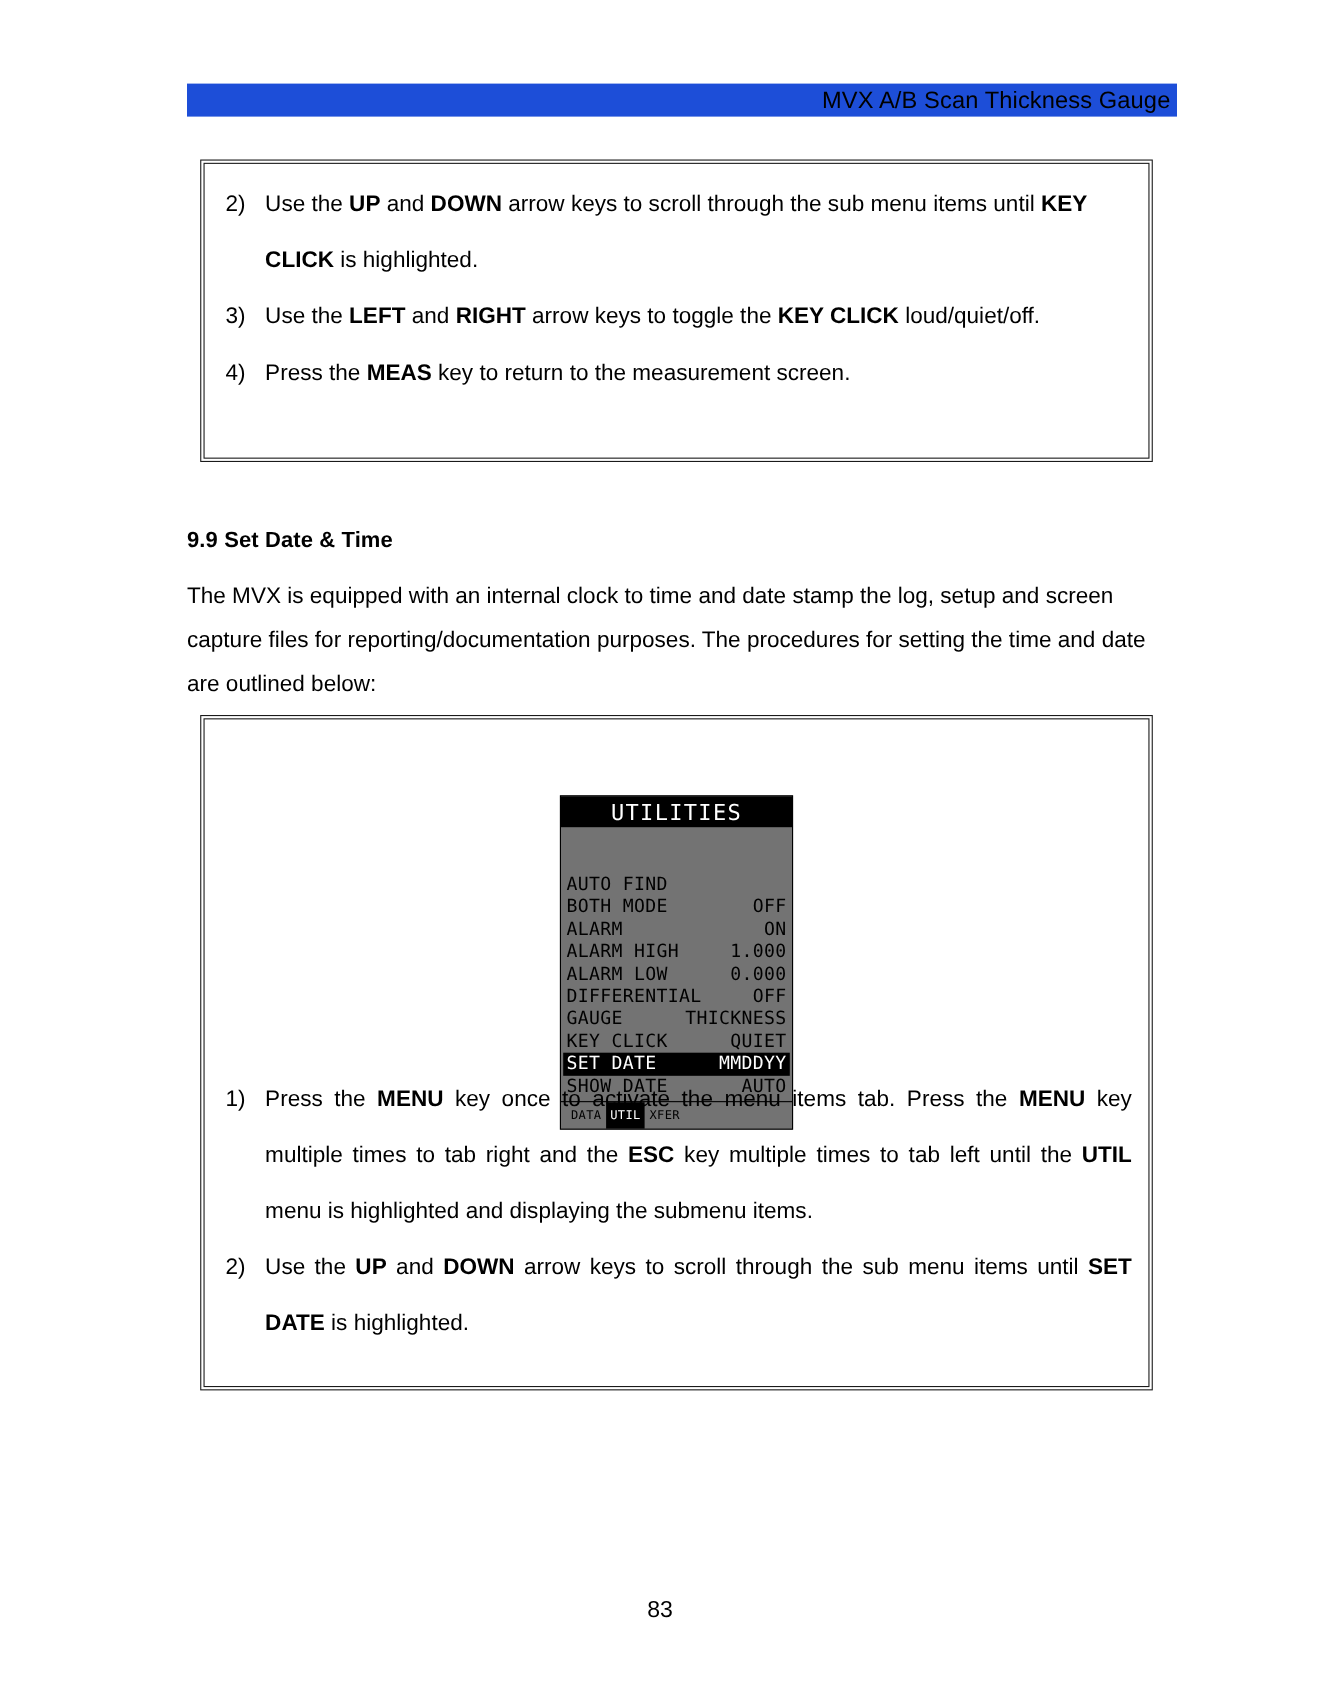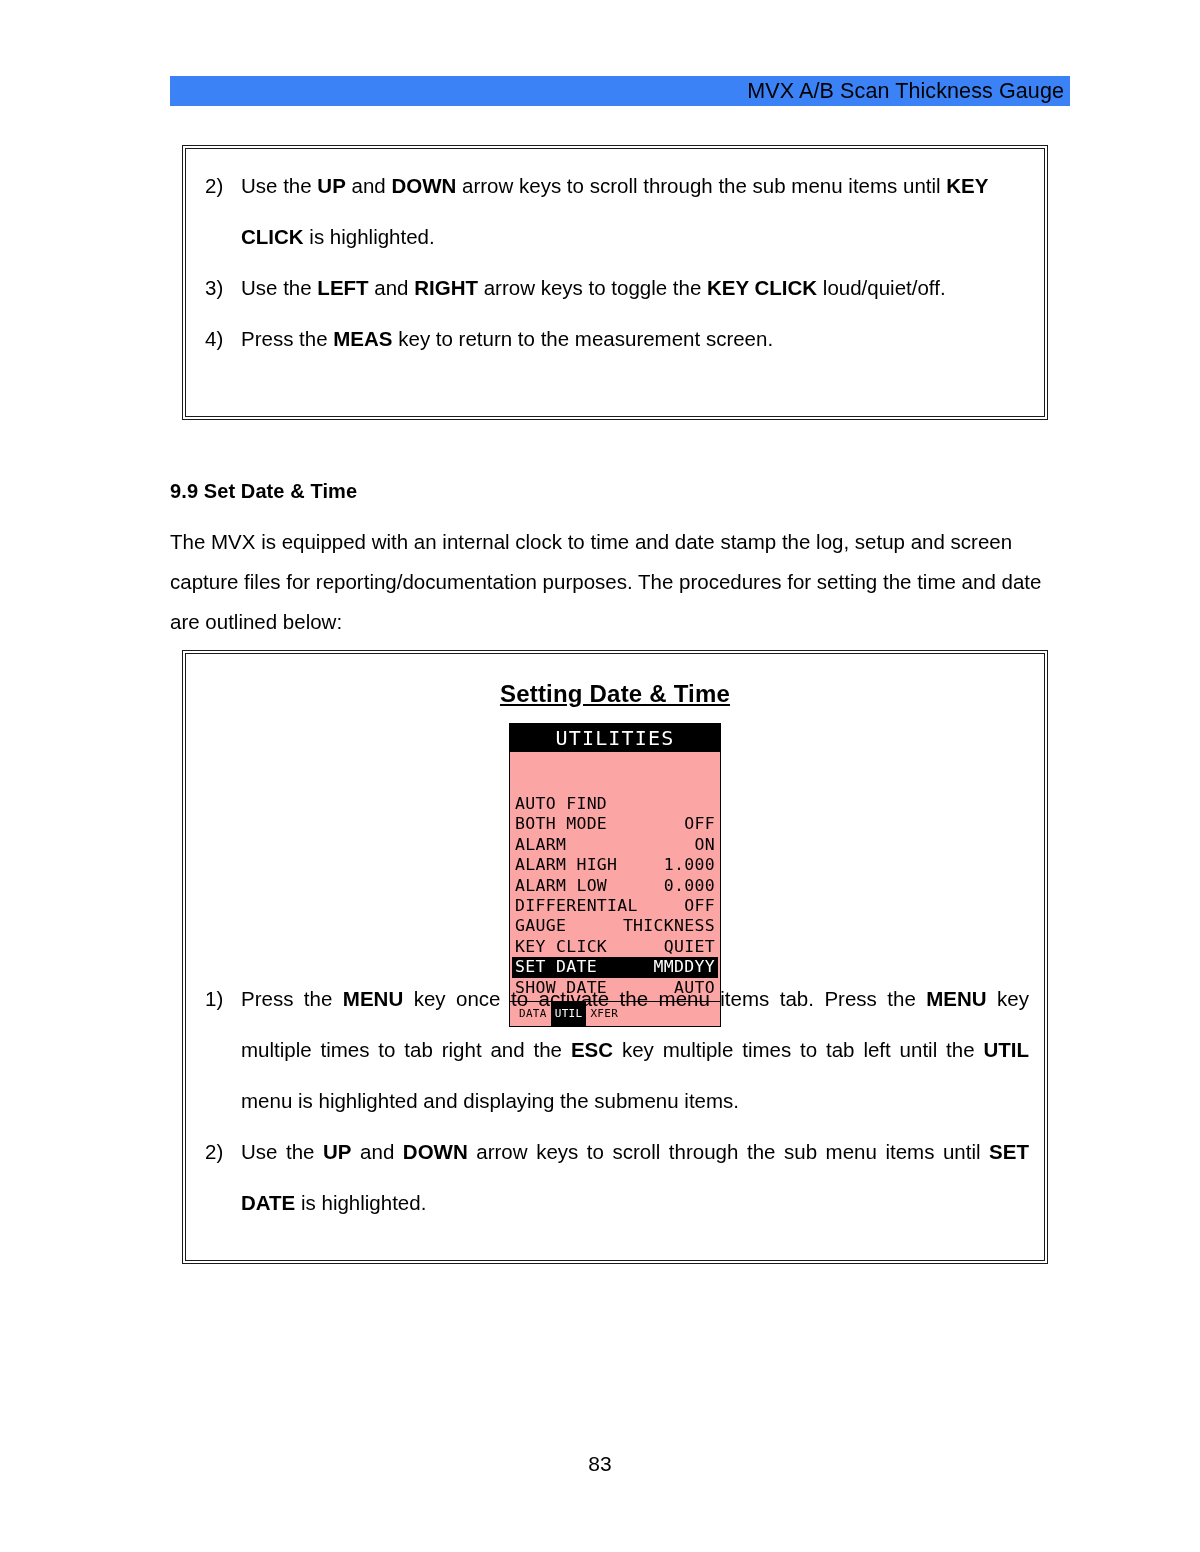--- a/index.html
+++ b/index.html
@@ -16,21 +16,21 @@
     -webkit-font-smoothing: antialiased;
   }
 
   
   .page-header {
     position: absolute;
     left: 170px;
     top: 76px;
     width: 900px;
     height: 30px;
-    background: #3b82f6;
+    background: #1d4ed8;
     display: flex;
     align-items: center;
     justify-content: flex-end;
   }
   .page-header .header-title {
     font-size: 21.5px;
     padding-right: 6px;
     letter-spacing: 0.1px;
     white-space: nowrap;
   }
@@ -113,21 +113,21 @@
     text-decoration: underline;
     letter-spacing: 0.2px;
   }
 
   
   .lcd {
     position: absolute;
     left: 326px;
     top: 72px;
     width: 212px;
-    background: #fca5a5;
+    background: #737373;
     border: 1px solid #000000;
     box-sizing: border-box;
     font-family: "DejaVu Sans Mono", monospace;
   }
   .lcd-titlebar {
     background: #000000;
     color: #ffffff;
     text-align: center;
     font-size: 20px;
     line-height: 28px;
@@ -207,21 +207,20 @@
         <span class="step-text"><span>Press the </span><b>MEAS</b><span> key to return to the measurement screen.</span></span>
       </div>
     </div>
 </div>
 
 <div class="section-heading">9.9 Set Date &amp; Time</div>
 <div class="body-copy">The MVX is equipped with an internal clock to time and date stamp the log, setup and screen capture files for reporting/documentation purposes.  The procedures for setting the time and date are outlined below:</div>
 
 <div class="ruled-box" id="box-bottom">
 
-  <div class="figure-title">Setting Date &amp; Time</div>
 
   <div class="lcd">
     <div class="lcd-titlebar">UTILITIES</div>
     <div class="lcd-body">
       <div class="lcd-spacer"></div>
       <div id="lcd-rows">
           <div class="lcd-row"><span class="lcd-label">AUTO FIND</span><span class="lcd-value"></span></div>
           <div class="lcd-row"><span class="lcd-label">BOTH MODE</span><span class="lcd-value">OFF</span></div>
           <div class="lcd-row"><span class="lcd-label">ALARM</span><span class="lcd-value">ON</span></div>
           <div class="lcd-row"><span class="lcd-label">ALARM HIGH</span><span class="lcd-value">1.000</span></div>

